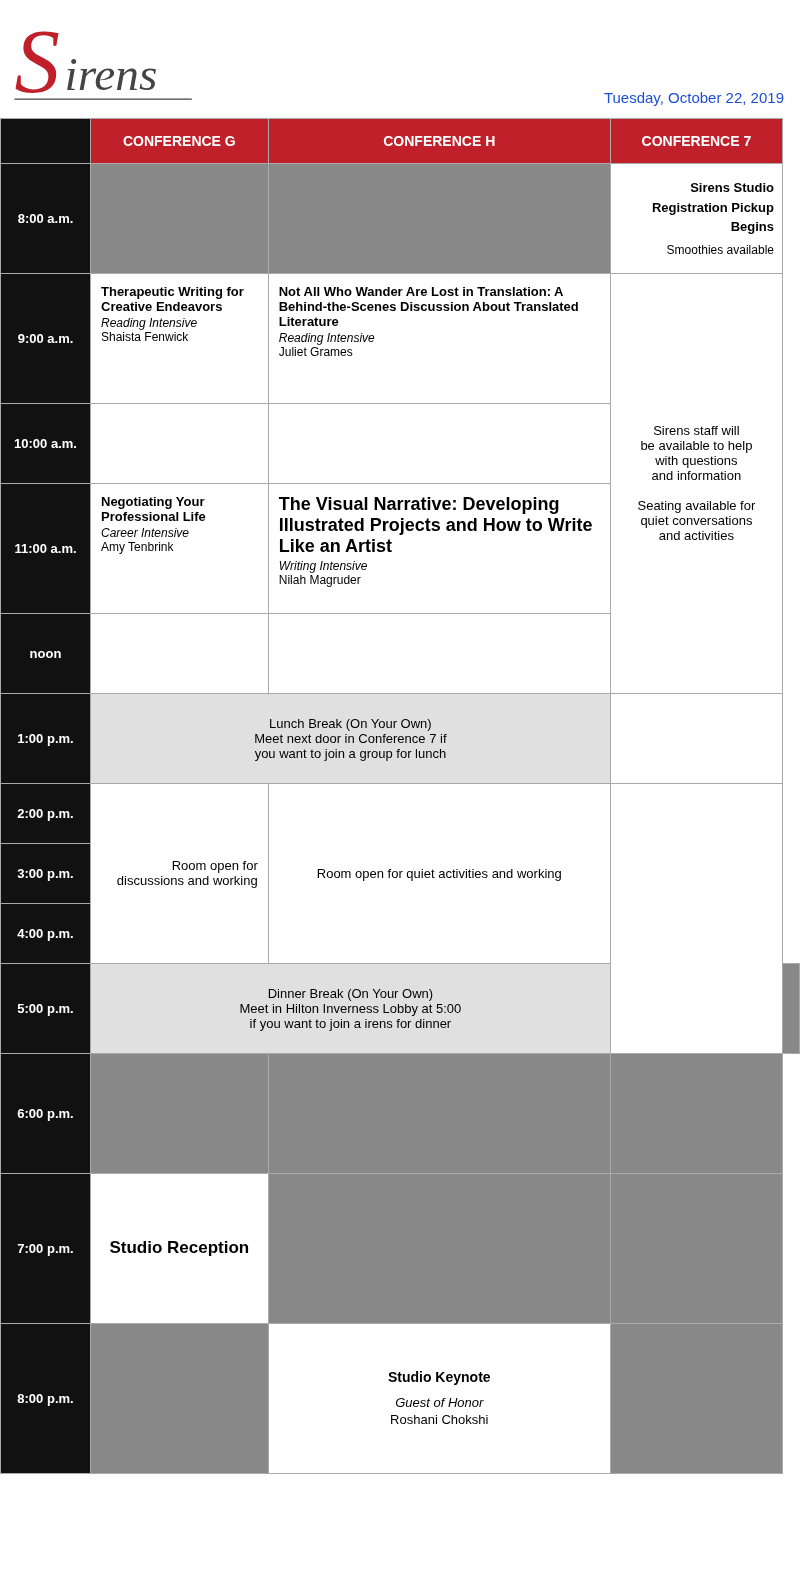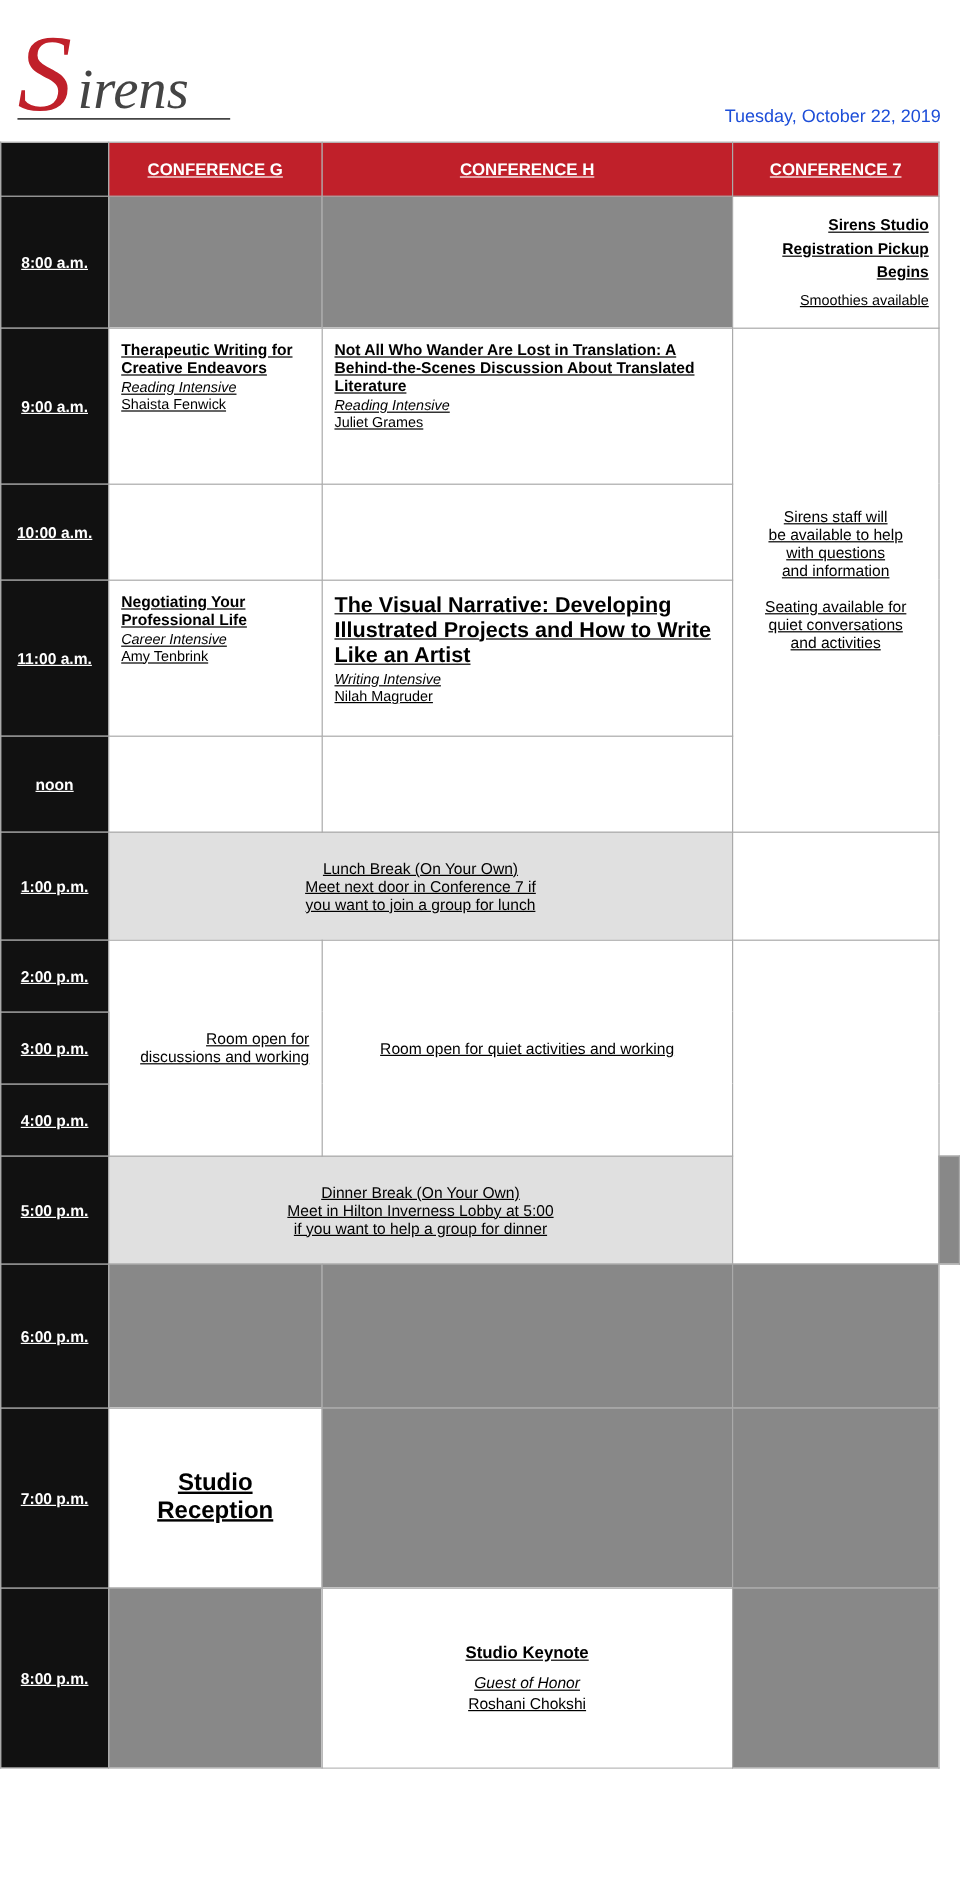--- a/index.html
+++ b/index.html
@@ -25,21 +25,20 @@
       padding-bottom: 4px;
     }
     table {
       width: 100%;
       border-collapse: collapse;
     }
     td, th {
       border: 1px solid #aaa;
       vertical-align: middle;
       padding: 6px 8px;
-      text-decoration: underline;
     }
     .time-col {
       background: #111;
       color: #fff;
       text-align: center;
       font-weight: bold;
       width: 90px;
       font-size: 13px;
     }
     .col-header {
@@ -183,36 +182,36 @@
 
     <tr>
       <td class="time-col" style="height:60px;">4:00 p.m.</td>
     </tr>
 
     <tr>
       <td class="time-col" style="height:90px;">5:00 p.m.</td>
       <td colspan="2" class="light-grey-cell" style="padding:16px 0; vertical-align:middle;">
         <div style="font-size:13px;">Dinner Break (On Your Own)</div>
         <div style="font-size:13px;">Meet in Hilton Inverness Lobby at 5:00</div>
-        <div style="font-size:13px;">if you want to help a group for dinner</div>
+        <div style="font-size:13px;">if you want to join a irens for dinner</div>
       </td>
       <td class="grey-cell"></td>
     </tr>
 
     <tr>
       <td class="time-col" style="height:120px;">6:00 p.m.</td>
       <td class="grey-cell"></td>
       <td class="grey-cell"></td>
       <td class="grey-cell"></td>
     </tr>
 
     <tr>
       <td class="time-col" style="height:150px;">7:00 p.m.</td>
       <td class="white-cell" style="text-align:center; vertical-align:middle;">
-        <div class="bold" style="font-size:20px;">Studio Reception</div>
+        <div class="bold" style="font-size:17px;">Studio Reception</div>
       </td>
       <td class="grey-cell"></td>
       <td class="grey-cell"></td>
     </tr>
 
     <tr>
       <td class="time-col" style="height:150px;">8:00 p.m.</td>
       <td class="grey-cell"></td>
       <td class="white-cell" style="text-align:center; vertical-align:middle; padding:14px 8px;">
         <div class="bold" style="font-size:14px; margin-bottom:10px;">Studio Keynote</div>

